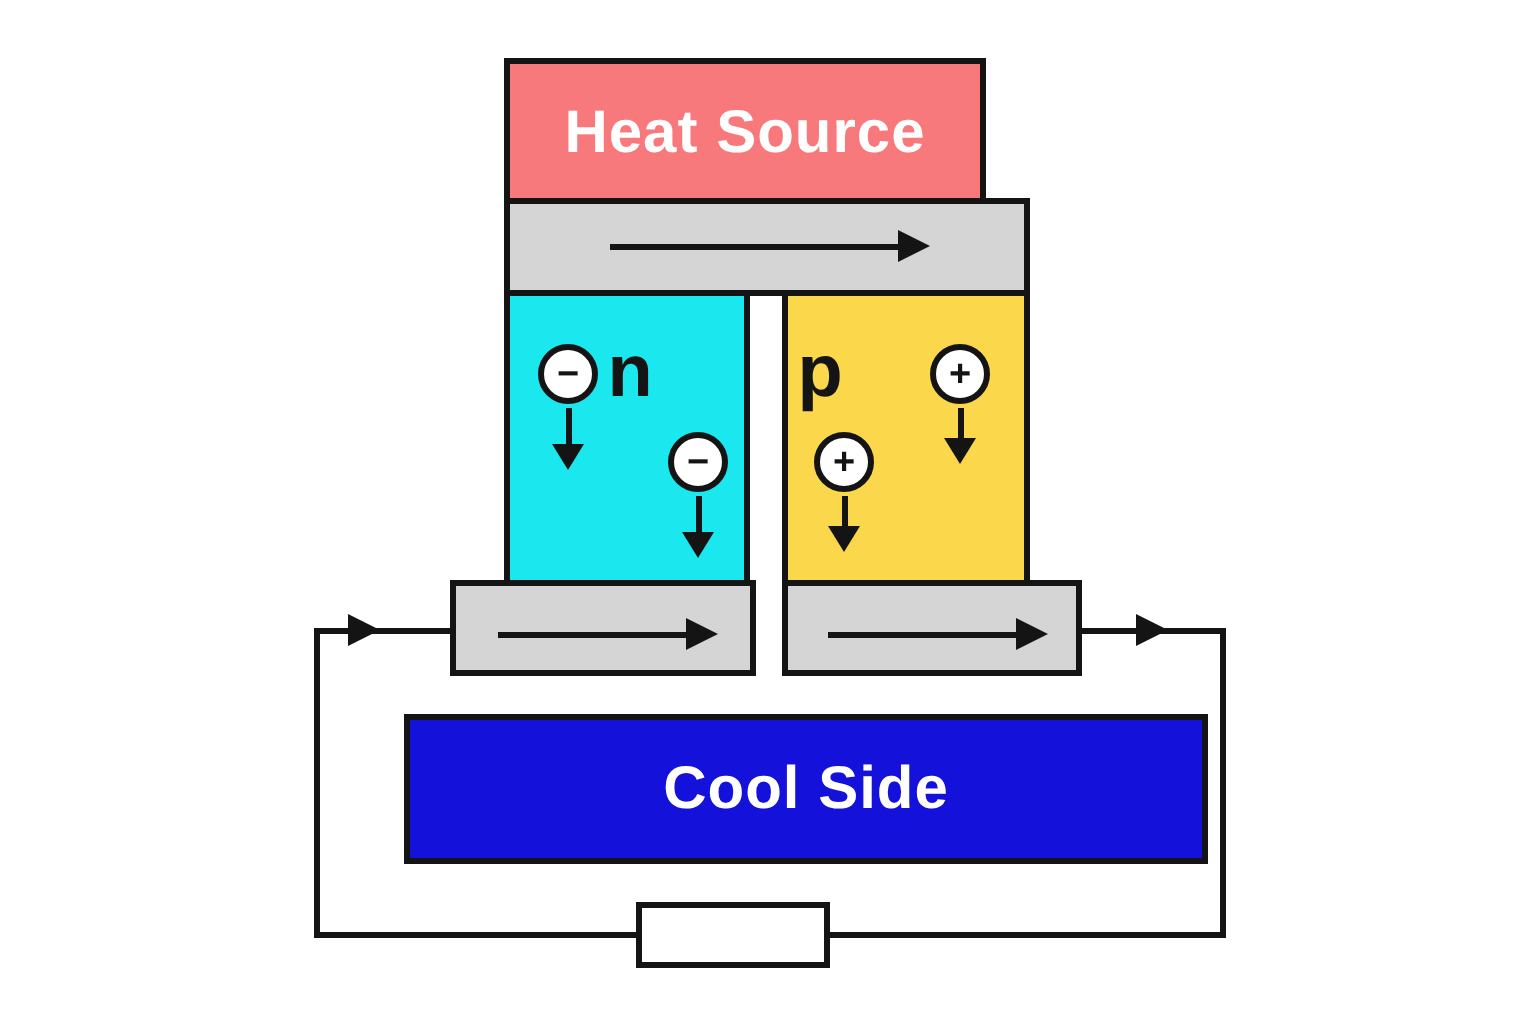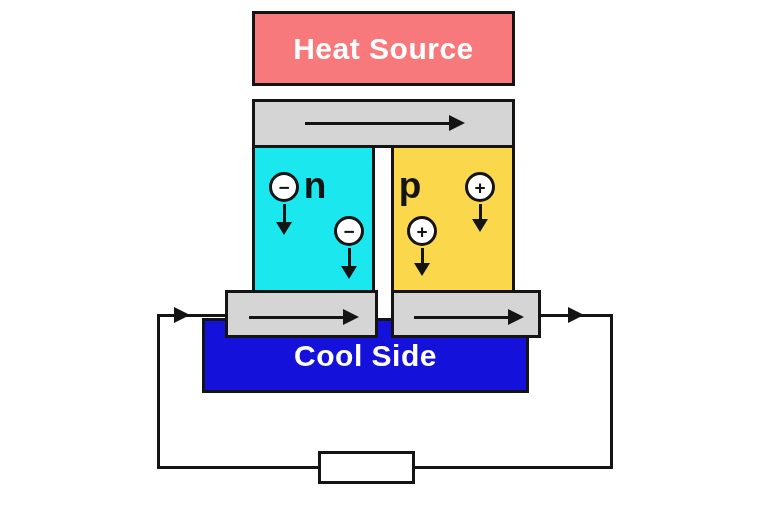--- a/index.html
+++ b/index.html
@@ -55,38 +55,38 @@
   <div class="wire" style="left:157px;top:314px;width:68px;height:3px;"></div>
   <div class="wire" style="left:157px;top:314px;width:3px;height:155px;"></div>
   <div class="wire" style="left:157px;top:466px;width:456px;height:3px;"></div>
   <div class="wire" style="left:610px;top:314px;width:3px;height:155px;"></div>
   <div class="wire" style="left:541px;top:314px;width:72px;height:3px;"></div>
   <span class="whead" style="left:174px;top:307px;"></span>
   <span class="whead" style="left:568px;top:307px;"></span>
 
   <div class="blk resistor" style="left:318px;top:451px;width:97px;height:33px;"></div>
 
-  <div class="blk cool label" style="left:202px;top:318px;width:327px;height:75px;">
+  <div class="blk cool label" style="left:202px;top:357px;width:402px;height:75px;">
     <span>Cool Side</span>
   </div>
 
   <div class="blk cond" style="left:225px;top:290px;width:153px;height:48px;">
     <div class="harrow" style="left:21px;top:16px;width:110px;">
       <span class="shaft"></span>
         <span class="head"></span>
     </div>
   </div>
   <div class="blk cond" style="left:391px;top:290px;width:150px;height:48px;">
     <div class="harrow" style="left:20px;top:16px;width:110px;">
       <span class="shaft"></span>
         <span class="head"></span>
     </div>
   </div>
 
-  <div class="blk heat label" style="left:252px;top:11px;width:263px;height:75px;">
+  <div class="blk heat label" style="left:252px;top:29px;width:241px;height:75px;">
     <span>Heat Source</span>
   </div>
 
   <div class="blk cond" style="left:252px;top:99px;width:263px;height:49px;">
     <div class="harrow" style="left:50px;top:13px;width:160px;">
       <span class="shaft"></span>
         <span class="head"></span>
     </div>
   </div>
 

